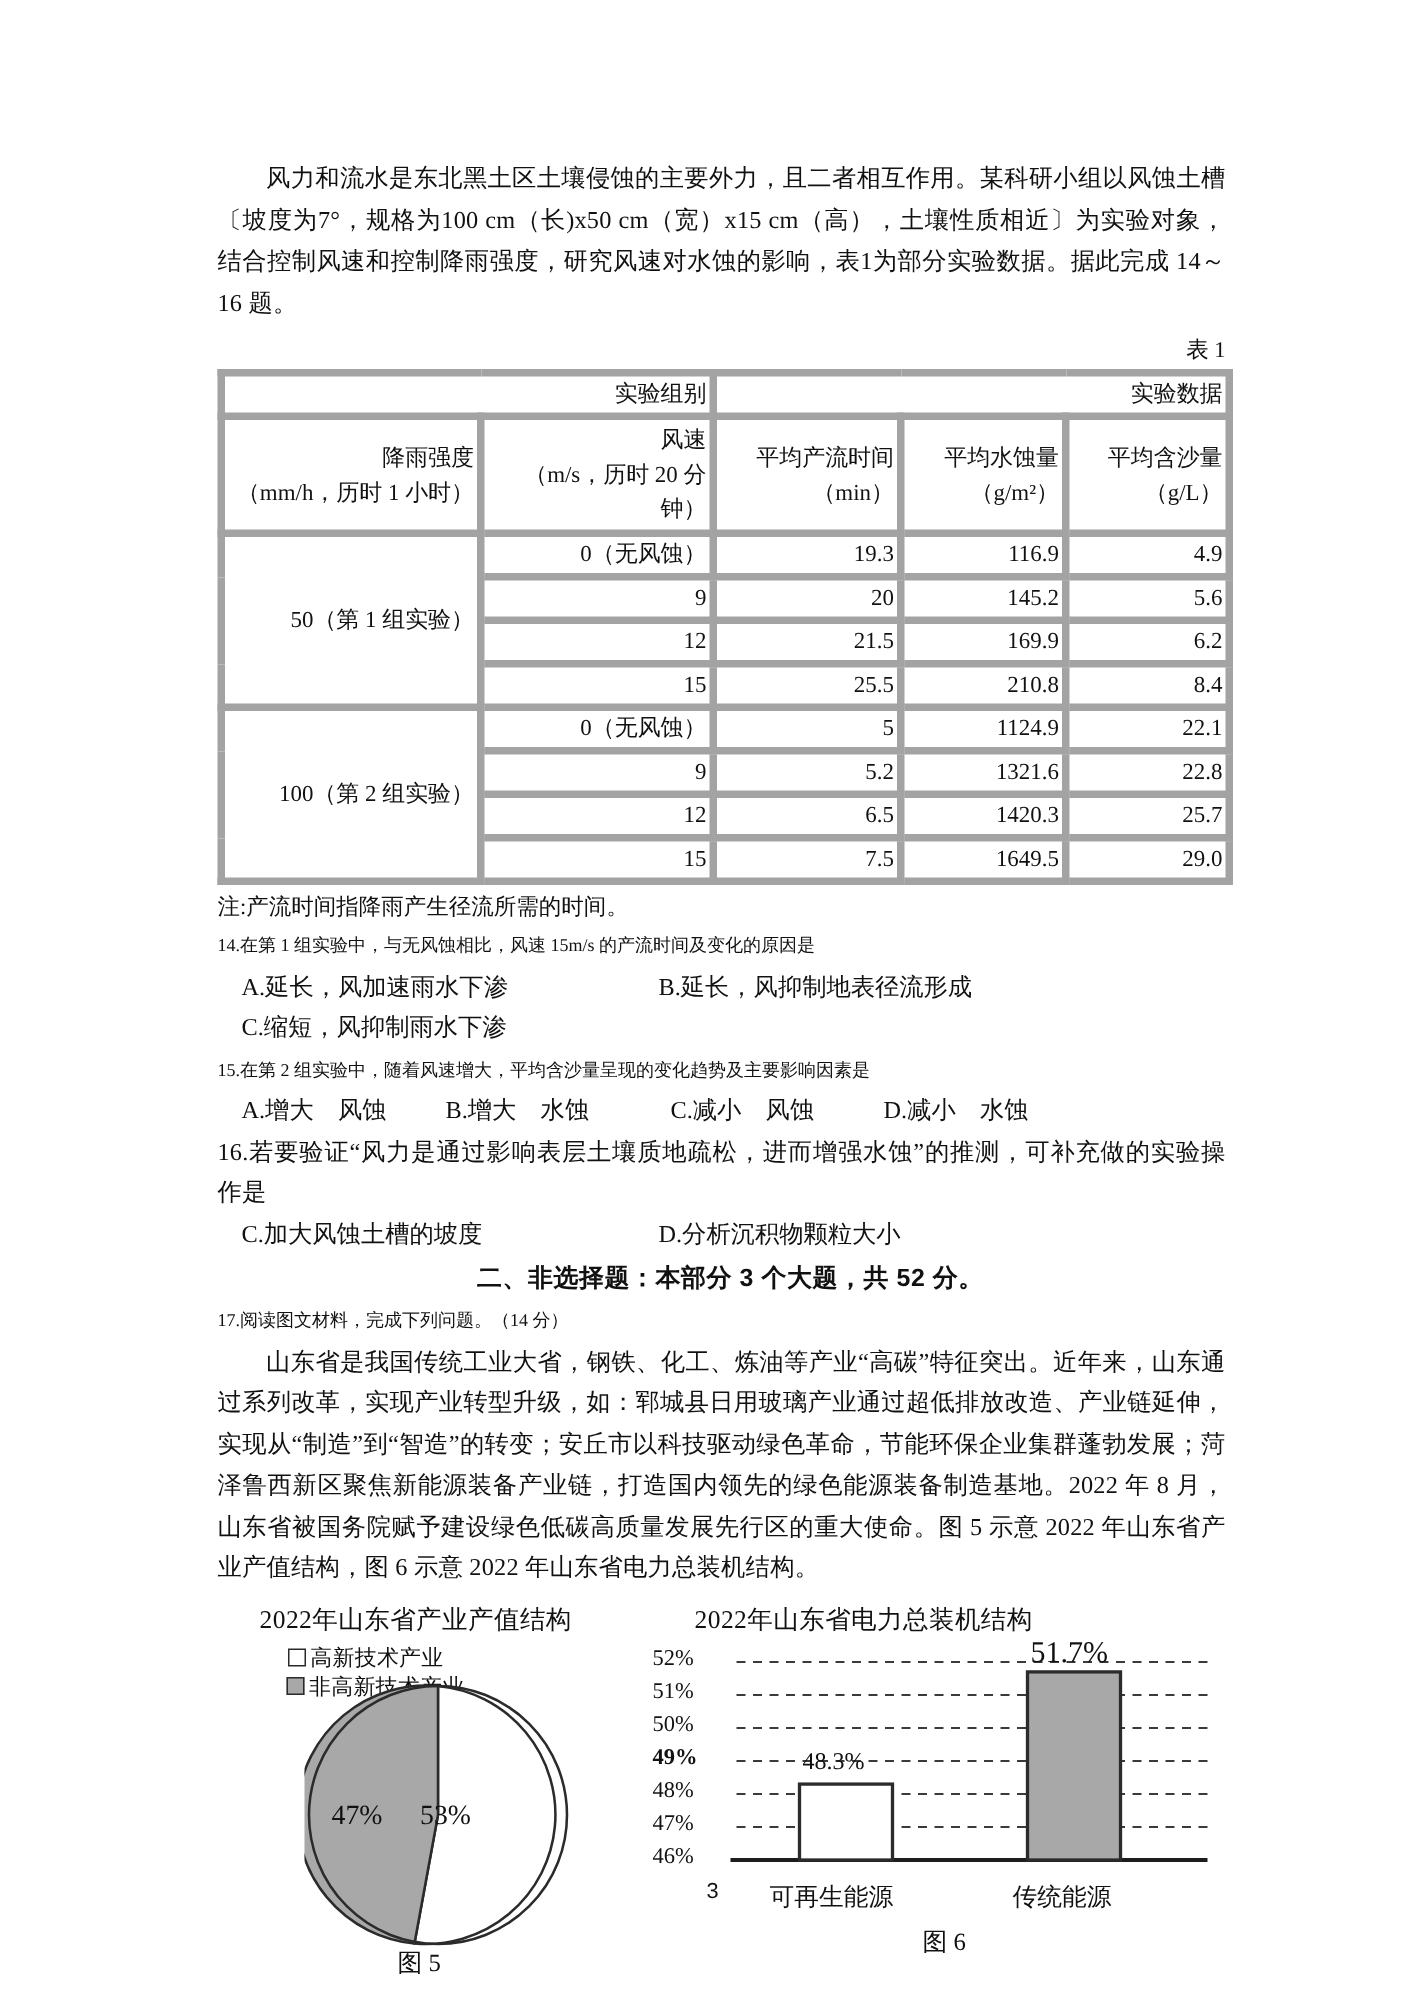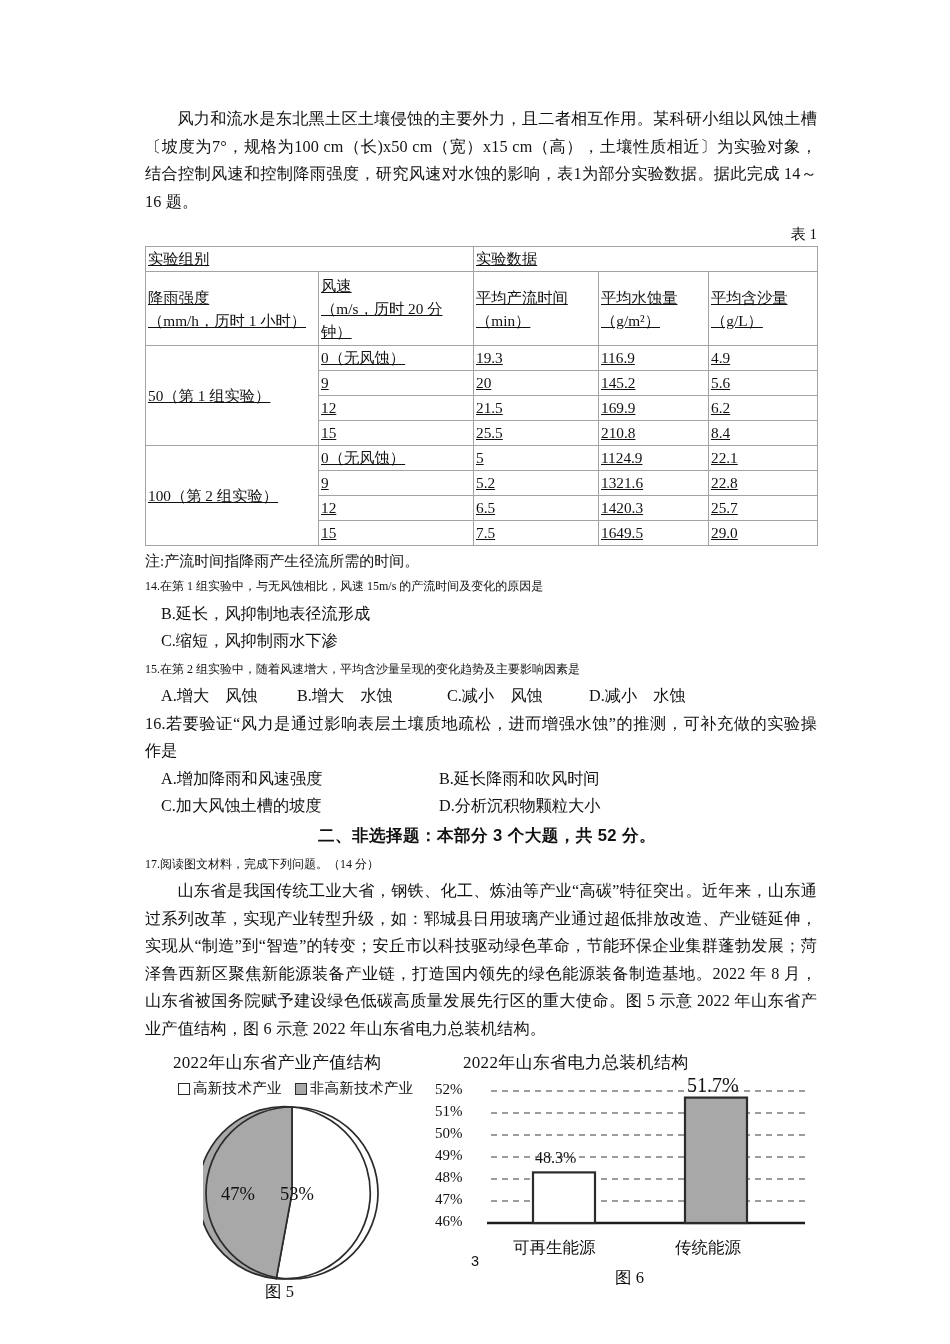--- a/index.html
+++ b/index.html
@@ -86,26 +86,25 @@
     margin-top: 8px;
     margin-bottom: 2px;
   }
   table.exp {
     width: 672px;
     border-collapse: collapse;
     font-size: 15.3px;
     table-layout: fixed;
   }
   table.exp td {
-    border: 1px solid #a3a3a3;
-    text-align: left;
+    border: 5px solid #a3a3a3;
+    text-align: right;
     vertical-align: middle;
     padding: 1px 2px;
     line-height: 22px;
-    text-decoration: underline;
   }
   table.exp td.h2 { line-height: 23px; padding: 2px 2px; }
   .colg1 { width: 173px; }
   .colg2 { width: 155px; }
   .colg3 { width: 125px; }
   .colg4 { width: 110px; }
   .colg5 { width: 109px; }
 
   
   .figs {
@@ -130,20 +129,21 @@
   .pie-wrap { position: absolute; left: 0; top: 0; width: 300px; height: 260px; }
   .legend {
     position: absolute;
     left: 33px;
     top: 30px;
     display: flex;
     align-items: center;
     font-size: 14.6px;
     white-space: nowrap;
     letter-spacing: 0.2px;
+    flex-direction: column;
   }
   .legend .lg-item { display: flex; align-items: center; }
   .legend .lg-item + .lg-item { margin-left: 13px; }
   .swatch {
     width: 12px; height: 12px;
     border: 1.3px solid #2a2a2a;
     margin-right: 3px;
     display: inline-block;
   }
   .swatch.white { background: #ffffff; }
@@ -266,39 +266,36 @@
           <td>1649.5</td>
           <td>29.0</td>
         </tr>
       </tbody>
     </table>
 
     <div class="note">注:产流时间指降雨产生径流所需的时间。</div>
 
     <div class="q-line">14.在第 1 组实验中，与无风蚀相比，风速 15m/s 的产流时间及变化的原因是</div>
     <div class="q-opts">
+      <span class="opt-a">A.延长，风加速雨水下渗</span>
       <span class="opt-b">B.延长，风抑制地表径流形成</span>
     </div>
     <div class="q-opts">
       <span class="opt-a">C.缩短，风抑制雨水下渗</span>
     </div>
 
     <div class="q-line">15.在第 2 组实验中，随着风速增大，平均含沙量呈现的变化趋势及主要影响因素是</div>
     <div class="q-opts-4">
       <span class="s1">A.增大　风蚀</span>
       <span class="s2">B.增大　水蚀</span>
       <span class="s3">C.减小　风蚀</span>
       <span>D.减小　水蚀</span>
     </div>
 
     <div class="para">16.若要验证“风力是通过影响表层土壤质地疏松，进而增强水蚀”的推测，可补充做的实验操作是</div>
-    <div class="q-opts">
-      <span class="opt-a">A.增加降雨和风速强度</span>
-      <span class="opt-b">B.延长降雨和吹风时间</span>
-    </div>
     <div class="q-opts">
       <span class="opt-a">C.加大风蚀土槽的坡度</span>
       <span class="opt-b">D.分析沉积物颗粒大小</span>
     </div>
 
     <div class="section-head">二、非选择题：本部分 3 个大题，共 52 分。</div>
     <div class="q-line">17.阅读图文材料，完成下列问题。（14 分）</div>
     <div class="para indent">山东省是我国传统工业大省，钢铁、化工、炼油等产业“高碳”特征突出。近年来，山东通过系列改革，实现产业转型升级，如：郓城县日用玻璃产业通过超低排放改造、产业链延伸，实现从“制造”到“智造”的转变；安丘市以科技驱动绿色革命，节能环保企业集群蓬勃发展；菏泽鲁西新区聚焦新能源装备产业链，打造国内领先的绿色能源装备制造基地。2022 年 8 月，山东省被国务院赋予建设绿色低碳高质量发展先行区的重大使命。图 5 示意 2022 年山东省产业产值结构，图 6 示意 2022 年山东省电力总装机结构。</div>
 
     <div class="figs">
@@ -350,21 +347,21 @@
           <rect x="98" y="123.4" width="62" height="50.6" fill="#ffffff" stroke="#2b2b2b" stroke-width="2.2"></rect>
 
           <rect x="250" y="48.6" width="62" height="125.4" fill="#a8a8a8" stroke="#2b2b2b" stroke-width="2.2"></rect>
         </svg>
 
         
         <div>
           <div class="fig-label" style="left:0px;  top:32px;  font-size:15px;">52%</div>
           <div class="fig-label" style="left:0px;  top:54px;  font-size:15px;">51%</div>
           <div class="fig-label" style="left:0px;  top:76px;  font-size:15px;">50%</div>
-          <div class="fig-label" style="left:0px;  top:98px;  font-size:15px;">49%</div>
+          <div class="fig-label" style="left:0px;  top:98px;  font-size:15px;font-weight:bold;">49%</div>
           <div class="fig-label" style="left:0px;  top:120px; font-size:15px;">48%</div>
           <div class="fig-label" style="left:0px;  top:142px; font-size:15px;">47%</div>
           <div class="fig-label" style="left:0px;  top:164px; font-size:15px;">46%</div>
         </div>
 
         
         <div class="fig-label" style="left:100px; top:100px; font-size:16px;">48.3%</div>
         <div class="fig-label" style="left:252px; top:25px; font-size:20px;">51.7%</div>
 
         

